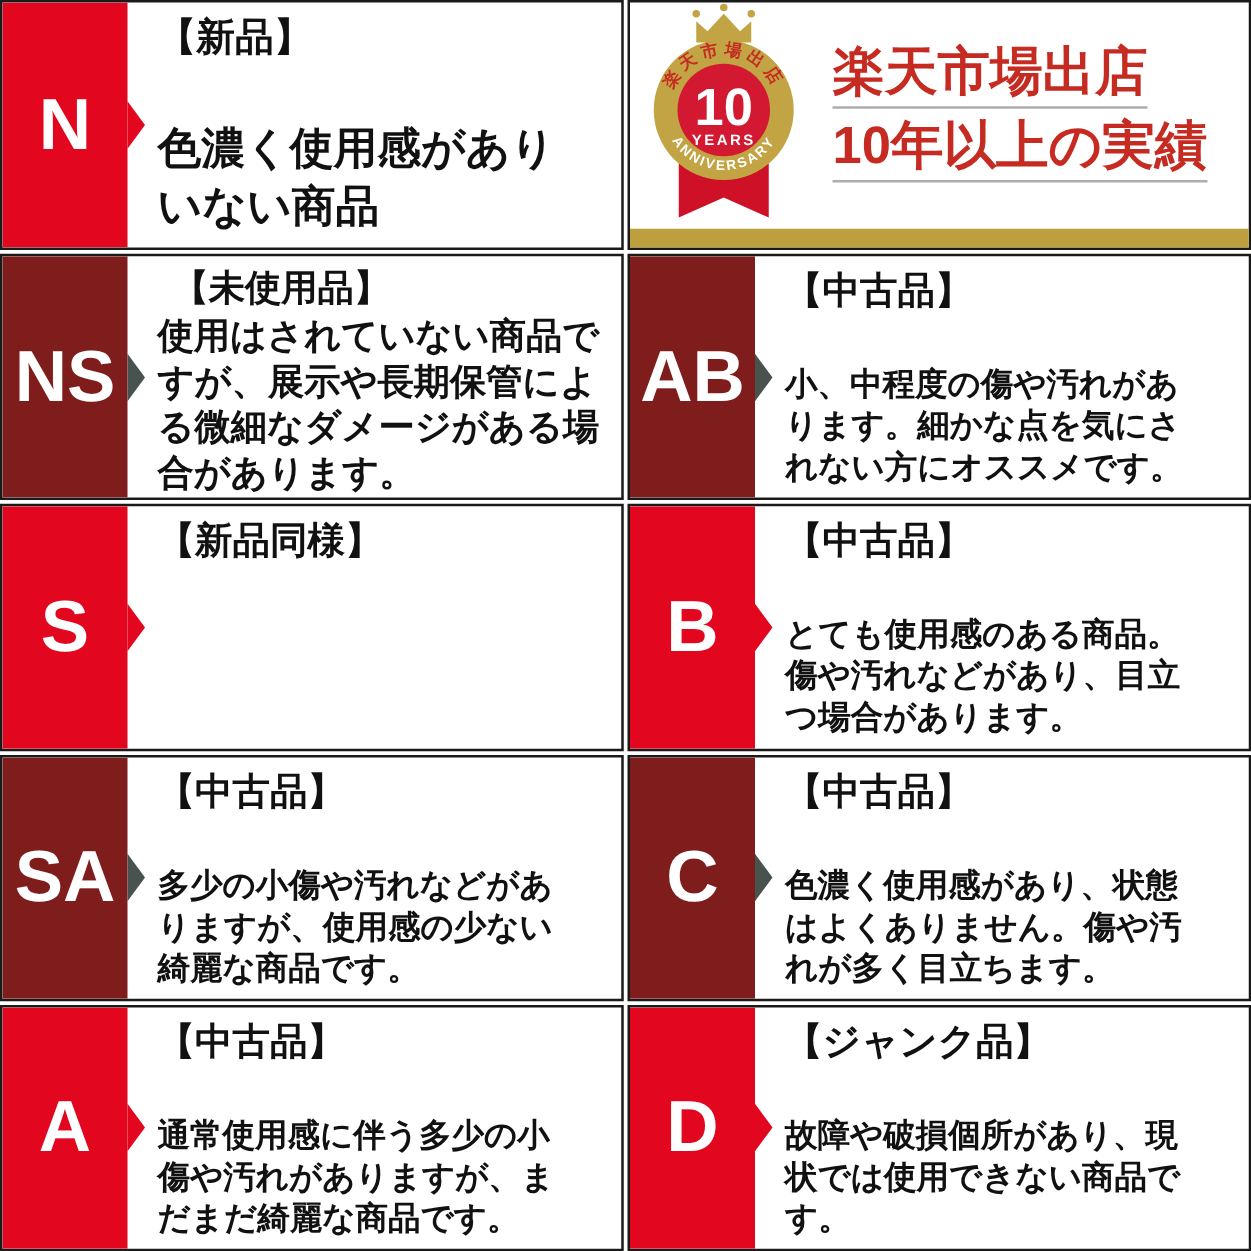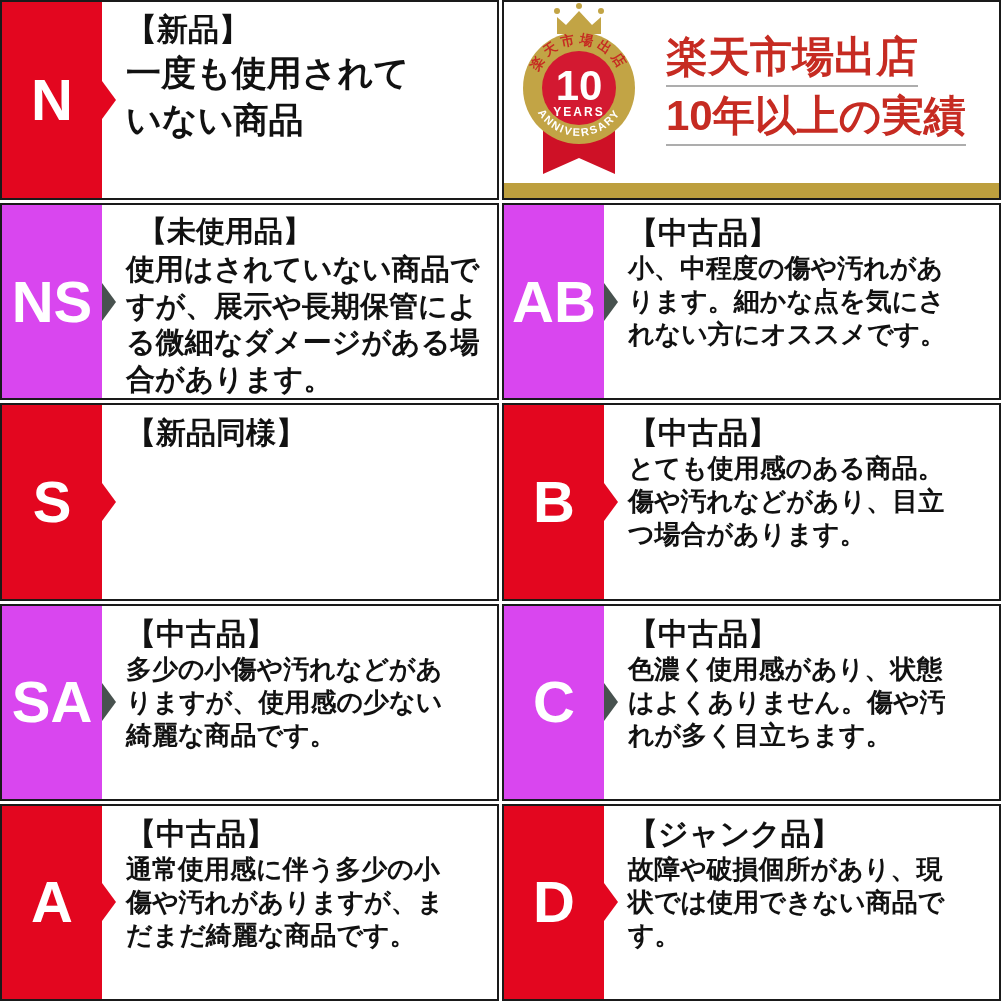--- a/index.html
+++ b/index.html
@@ -19,24 +19,24 @@
     color:#fff; font-weight:bold; font-size:58px; line-height:1;
     position:relative; z-index:1;
   }
   .label::after {
     content:""; position:absolute; left:100%; top:50%; transform:translateY(-50%);
     border-top:19px solid transparent; border-bottom:19px solid transparent;
     border-left:14px solid transparent;
   }
   .tone-red  .label { background:#E3061F; }
   .tone-red  .label::after { border-left-color:#E3061F; }
-  .tone-slate .label { background:#d946ef; }
+  .tone-slate .label { background:#7f1d1d; }
   .tone-slate .label::after { border-left-color:#48524F; }
   .text {
-    flex:1; display:flex; flex-direction:column; justify-content:flex-start;
+    flex:1; display:flex; flex-direction:column; justify-content:space-between;
     padding:8px 8px 8px 24px; color:#111; font-weight:bold;
   }
   .heading { font-size:30px; line-height:1.3; }
   .body { font-size:26px; line-height:1.27; white-space:pre-line; }
   .row-n .heading { font-size:31px; }
   .row-n .body { font-size:35px; line-height:1.34; }
   .row-ns .heading { font-size:29px;margin-left:12px; }
   .row-ns .body { font-size:29px; line-height:1.27; }
 
   
@@ -59,21 +59,21 @@
 </style>
 </head>
 <body>
 
 <div class="page">
 
   <div class="cell tone-red row-n">
     <div class="label">N</div>
     <div class="text">
       <div class="heading">【新品】</div>
-      <div class="body">一度も使用されて
+      <div class="body">色濃く使用感があり
 いない商品</div>
     </div>
   </div>
 
   <div class="badge-cell">
     <svg class="medal" width="126" height="180" viewBox="0 0 126 180">
       <defs>
         <path id="arcTop" d="M 19,86 A 44,44 0 0 1 107,86" fill="none"></path>
         <path id="arcBottom" d="M 15,86 A 48,48 0 0 0 111,86" fill="none"></path>
       </defs>

